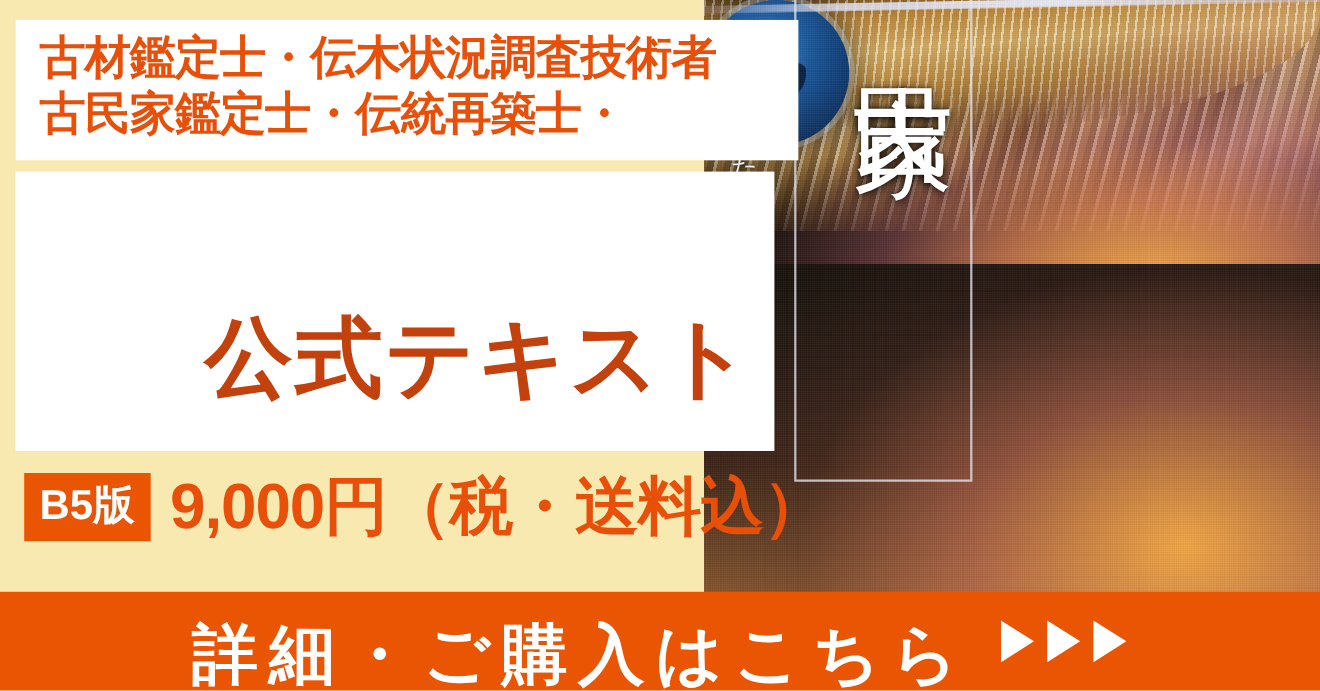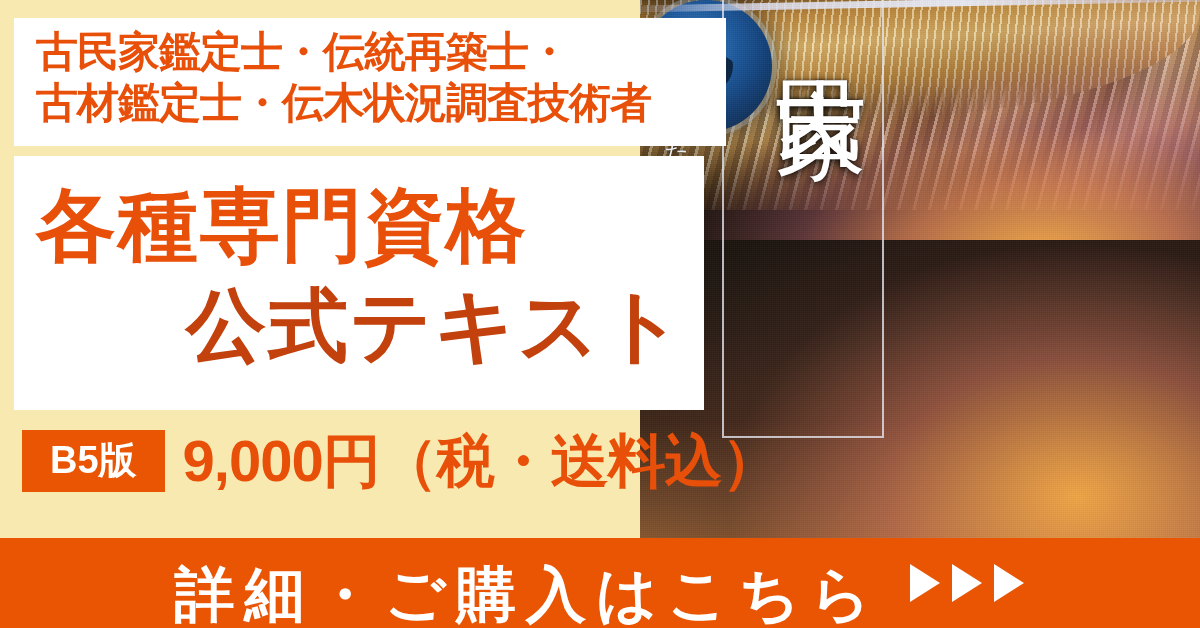--- a/index.html
+++ b/index.html
@@ -155,21 +155,21 @@
     letter-spacing:2px;white-space:nowrap;
   }
 
   
   .price-row{
     position:absolute;left:22px;top:429px;height:64px;
     display:flex;align-items:center;gap:18px;
   }
   .badge{
     background:#ea5504;color:#ffffff;font-weight:700;font-size:38px;
-    line-height:1;padding:11px 28px 13px;letter-spacing:0;white-space:nowrap;
+    line-height:1;padding:11px 14px 13px;letter-spacing:0;white-space:nowrap;
   }
   .price{
     color:#e8500a;font-weight:700;font-size:58px;line-height:1;
     letter-spacing:-1px;white-space:nowrap;
   }
 
   
   .cta{
     position:absolute;left:0;bottom:0;width:1200px;height:90px;
     background:#ea5504;display:flex;align-items:center;justify-content:center;gap:30px;
@@ -200,26 +200,25 @@
     <div class="ly ph-glow"></div>
     <div class="ly ph-noise"></div>
 
     <div class="cover-frame"></div>
     <div class="cover-sub">伝統構法、古民家活用のための調査と再生の</div>
     <div class="cover-title">古民家</div>
   </div>
 
   <div class="panel panel-head"></div>
   <div class="head-text">
+    <div>古材鑑定士・伝木状況調査技術者</div>
     <div>古民家鑑定士・伝統再築士・</div>
-    <div>古材鑑定士・伝木状況調査技術者</div>
   </div>
 
   <div class="panel panel-title"></div>
-  <div class="title-l1">各種専門資格</div>
   <div class="title-l2">公式テキスト</div>
 
   <div class="price-row">
     <span class="badge">B5版</span>
     <span class="price">9,000円（税・送料込）</span>
   </div>
 
   <div class="cta">
     <span class="cta-text">詳細・ご購入はこちら</span>
     <span class="cta-arrows">

